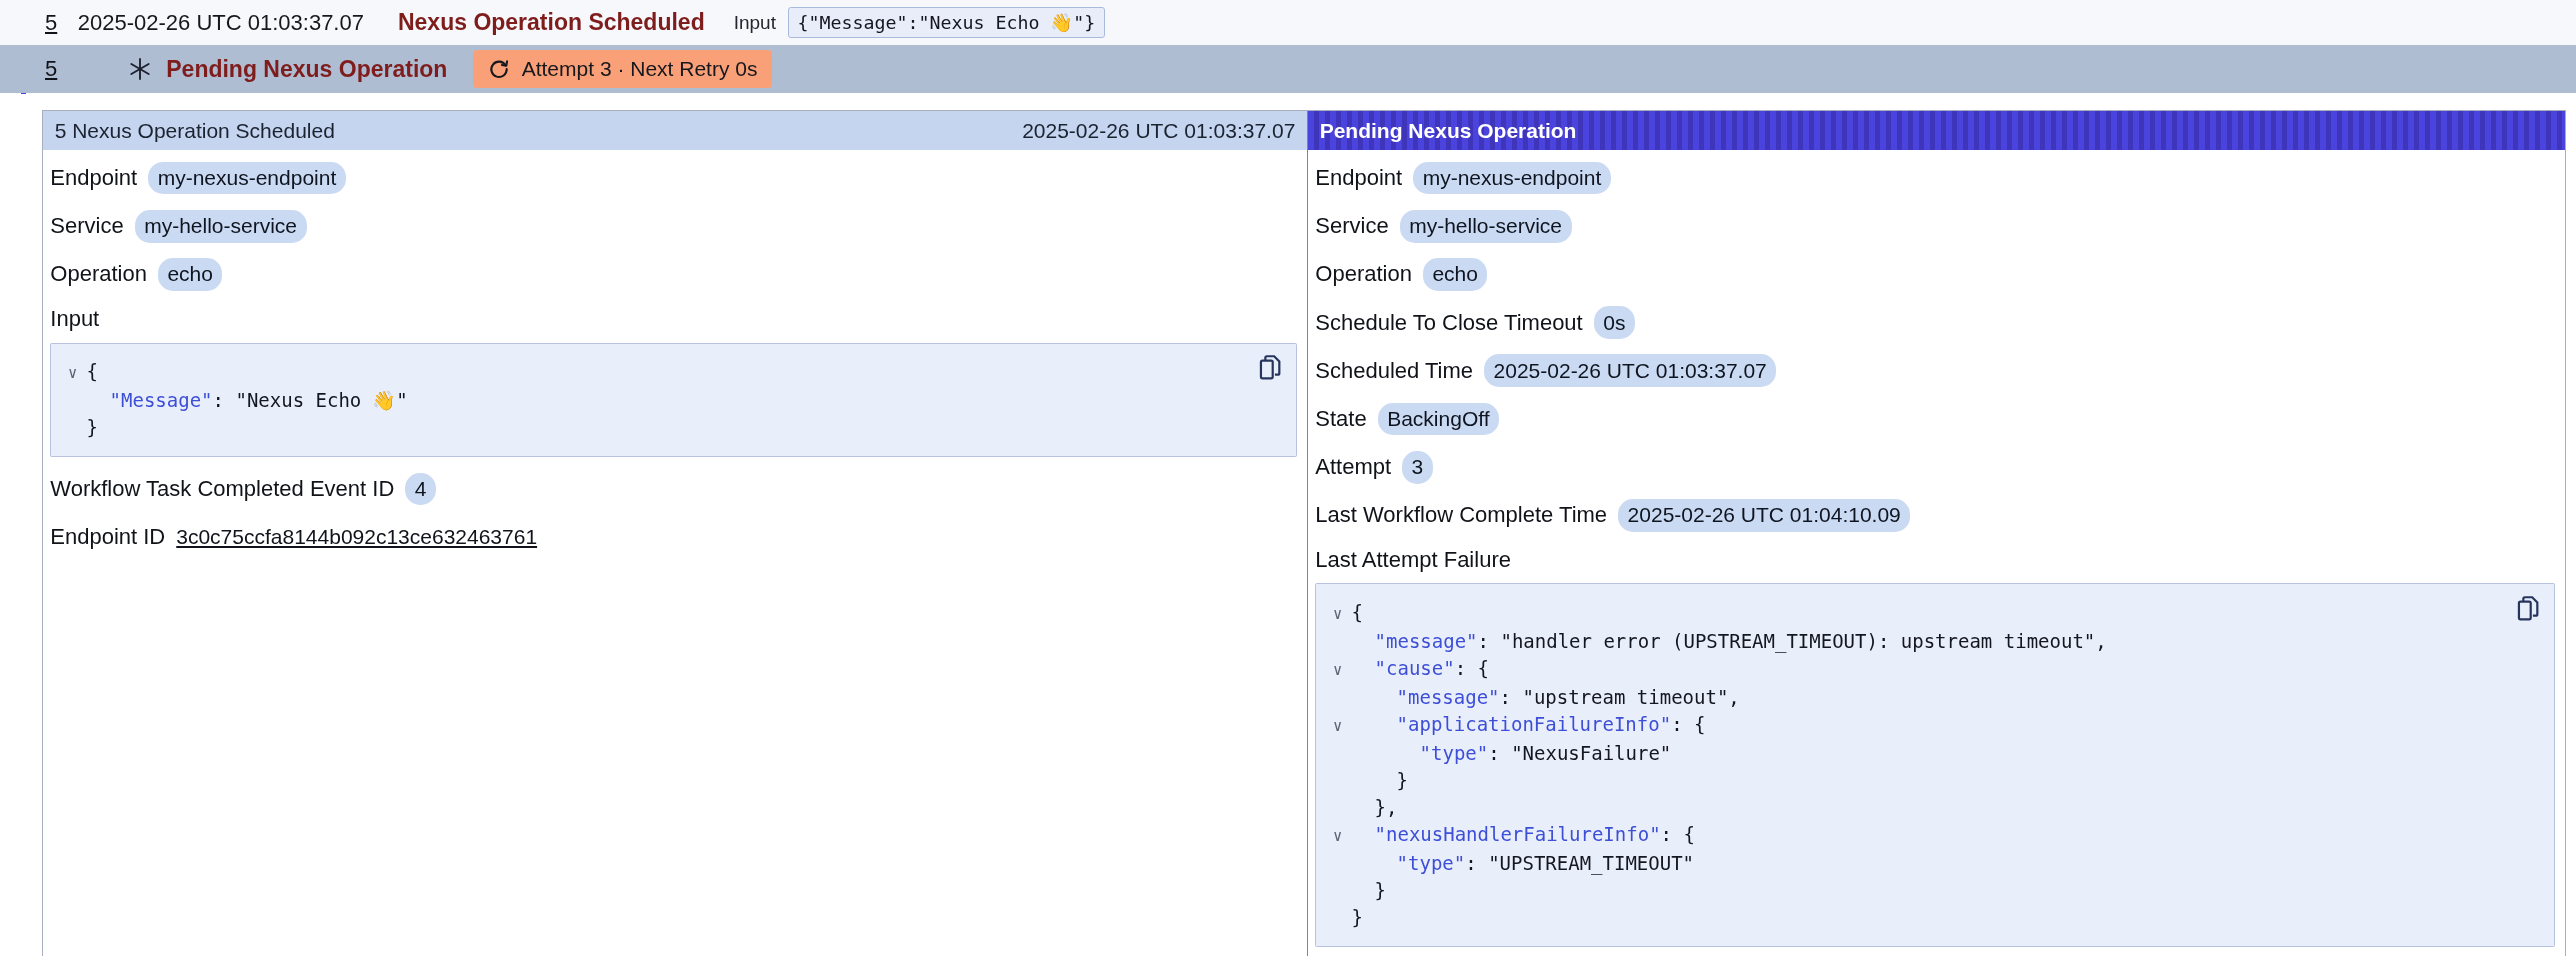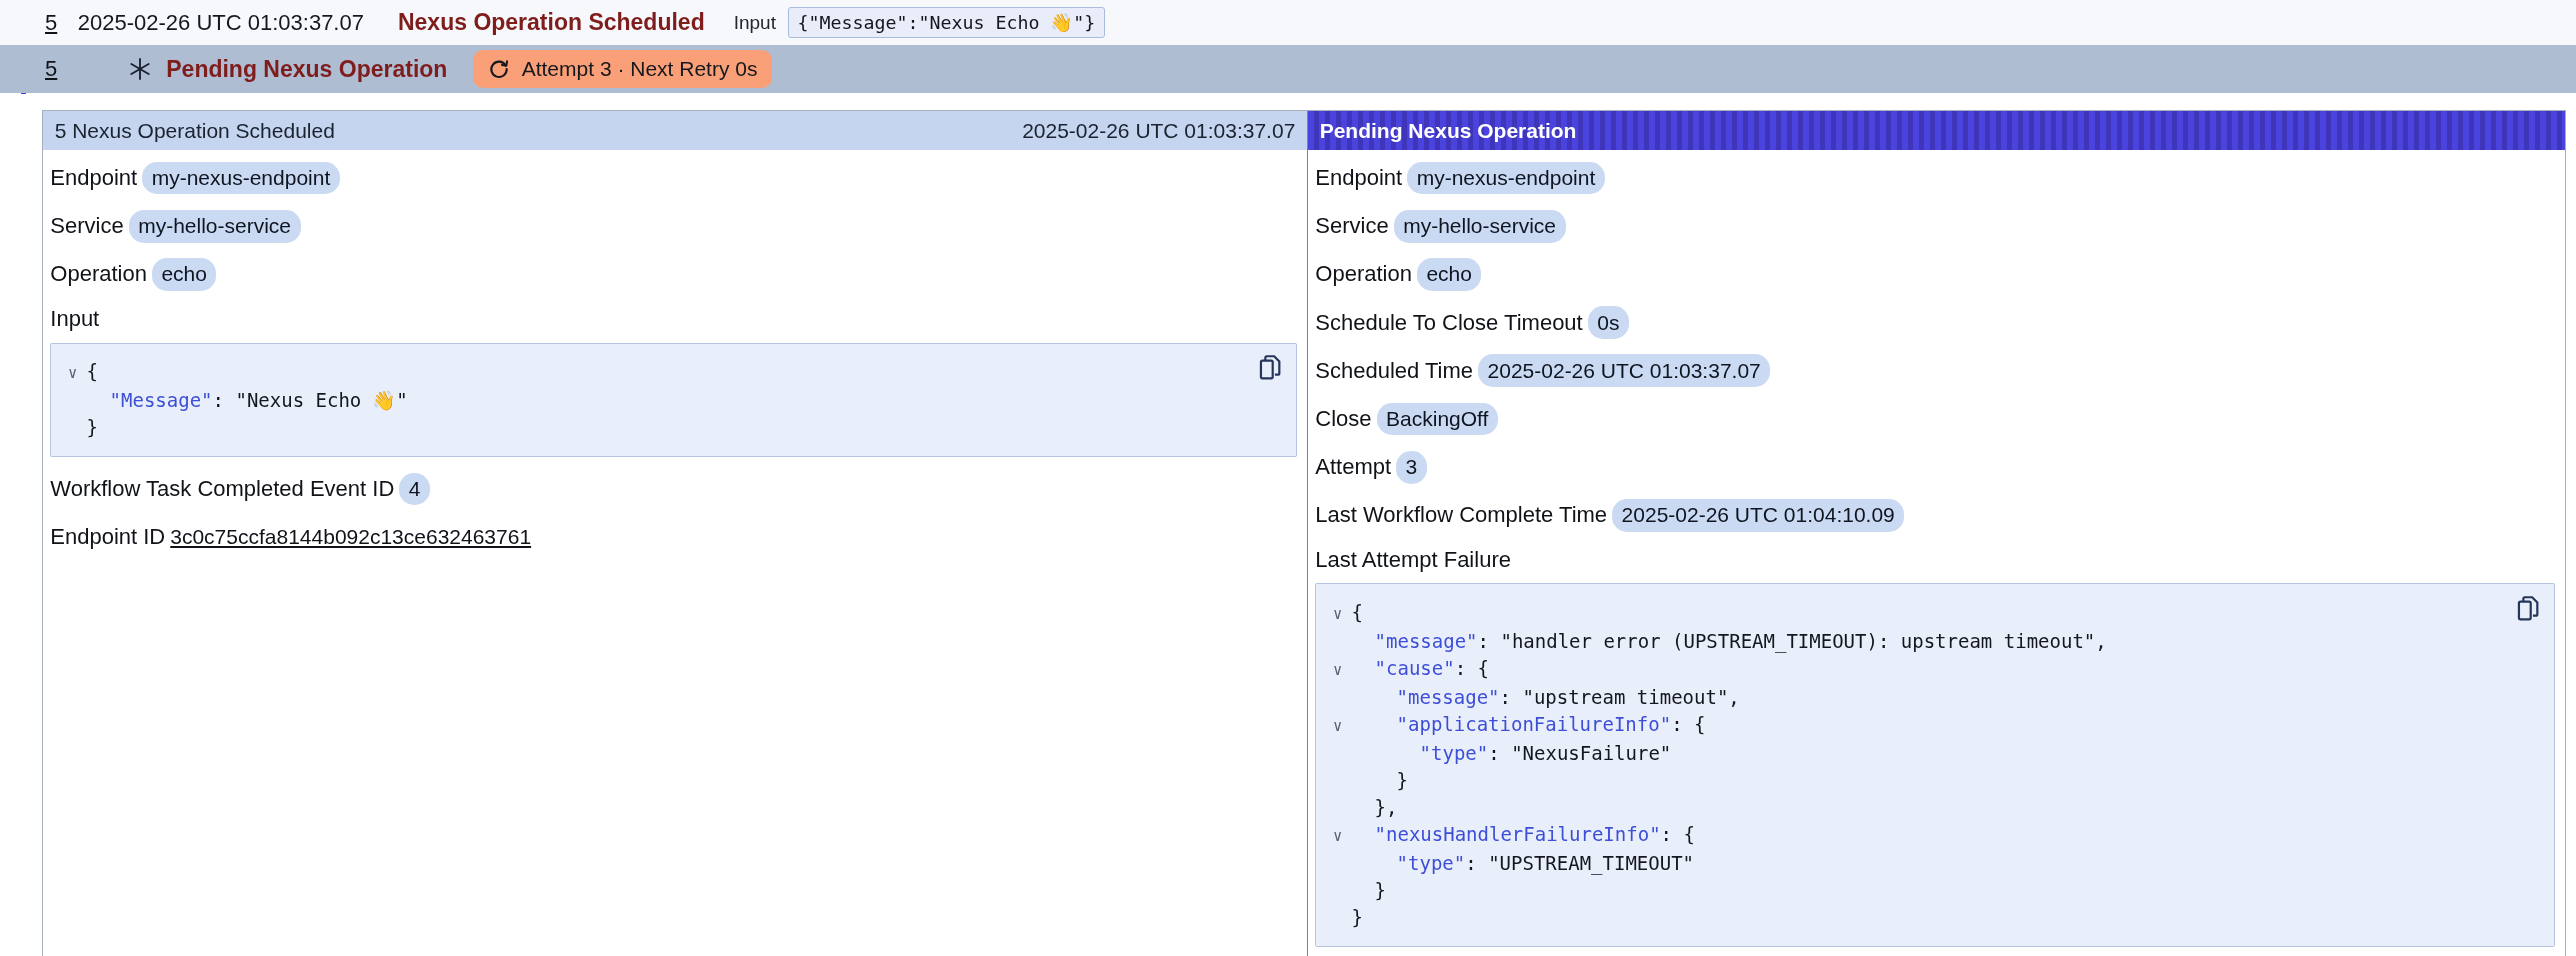--- a/index.html
+++ b/index.html
@@ -21,36 +21,36 @@
     display:flex;align-items:center;padding-left:45px;box-sizing:border-box;}
   .ev-id{font-size:22px;color:#101319;text-decoration:underline;margin-right:20.5px;}
   .ev-time{font-size:22px;color:#15181e;margin-right:34px;}
   .ev-title{font-size:23px;font-weight:700;color:#7f1d1d;margin-right:29px;}
   .input-label{font-size:19px;color:#23272f;margin-right:11.7px;}
   .input-chip{font-family:"DejaVu Sans Mono",monospace;font-size:18.3px;color:#14171f;
     background:#e9edfa;border:1.5px solid #a9bbdd;border-radius:2.9px;padding:3.7px 8.8px;}
   .row2 .ev-id{margin-right:70px;}
   .pending-icon{margin-right:13px;display:flex;align-items:center;}
   .row2 .ev-title{margin-right:26px;}
-  .retry-badge{background:#f9a078;border-radius:10px;display:flex;align-items:center;gap:11.7px;
+  .retry-badge{background:#f9a078;border-radius:4px;display:flex;align-items:center;gap:11.7px;
     padding:6.6px 14.6px;font-size:21px;color:#16181d;}
   
   .details{position:absolute;top:110px;left:42px;width:2524px;bottom:-1.5px;
     border:0.7px solid #a7aebc;border-bottom:none;display:flex;box-sizing:border-box;background:#fff;}
   .panel{box-sizing:border-box;}
   .panel-left{width:1265px;border-right:1.5px solid #7d8698;}
   .panel-right{flex:1;}
   .panel-header{height:39px;display:flex;align-items:center;justify-content:space-between;
     padding:0 11.7px;font-size:21px;box-sizing:border-box;}
   .panel-header.plain{background:#c5d4ef;color:#1b2330;font-weight:500;}
   .panel-header.striped{
     background:repeating-linear-gradient(90deg,#4b43dd 0 5.9px,#3e35bb 5.9px 11px);
     color:#ffffff;font-weight:600;}
   .panel-body{padding:11.7px 7.3px 0 7.3px;}
-  .kv-row{display:flex;align-items:center;gap:5px;margin:0 0 15.4px 0;min-height:32px;}
+  .kv-row{display:flex;align-items:center;gap:11px;margin:0 0 15.4px 0;min-height:32px;}
   .kv-label{font-size:22px;color:#101318;}
   .badge{background:#cbdaf3;border-radius:15px;padding:4.4px 9.5px;font-size:21px;color:#0f1520;}
   .link-underline{font-size:21px;color:#10131a;text-decoration:underline;}
   .section-label{font-size:22px;color:#101318;margin:4.4px 0 10.3px 0;}
   
   .code-block{position:relative;background:#e9eefb;border:0.7px solid #b7c2de;border-radius:1.5px;
     padding:14.6px 51px 14.6px 7.3px;font-family:"DejaVu Sans Mono",monospace;font-size:19px;
     line-height:27px;color:#14171f;margin:0 2.9px 16px 0;}
   .code-line{display:flex;align-items:baseline;}
   .gutter{width:28px;flex:none;color:#5b6270;font-size:15.4px;text-align:center;}
@@ -169,21 +169,21 @@
       </div>
       <div class="kv-row">
         <span class="kv-label">Schedule To Close Timeout</span>
         <span class="badge">0s</span>
       </div>
       <div class="kv-row">
         <span class="kv-label">Scheduled Time</span>
         <span class="badge">2025-02-26 UTC 01:03:37.07</span>
       </div>
       <div class="kv-row">
-        <span class="kv-label">Close</span>
+        <span class="kv-label">State</span>
         <span class="badge">BackingOff</span>
       </div>
       <div class="kv-row">
         <span class="kv-label">Attempt</span>
         <span class="badge">3</span>
       </div>
       <div class="kv-row">
         <span class="kv-label">Last Workflow Complete Time</span>
         <span class="badge">2025-02-26 UTC 01:04:10.09</span>
       </div>

